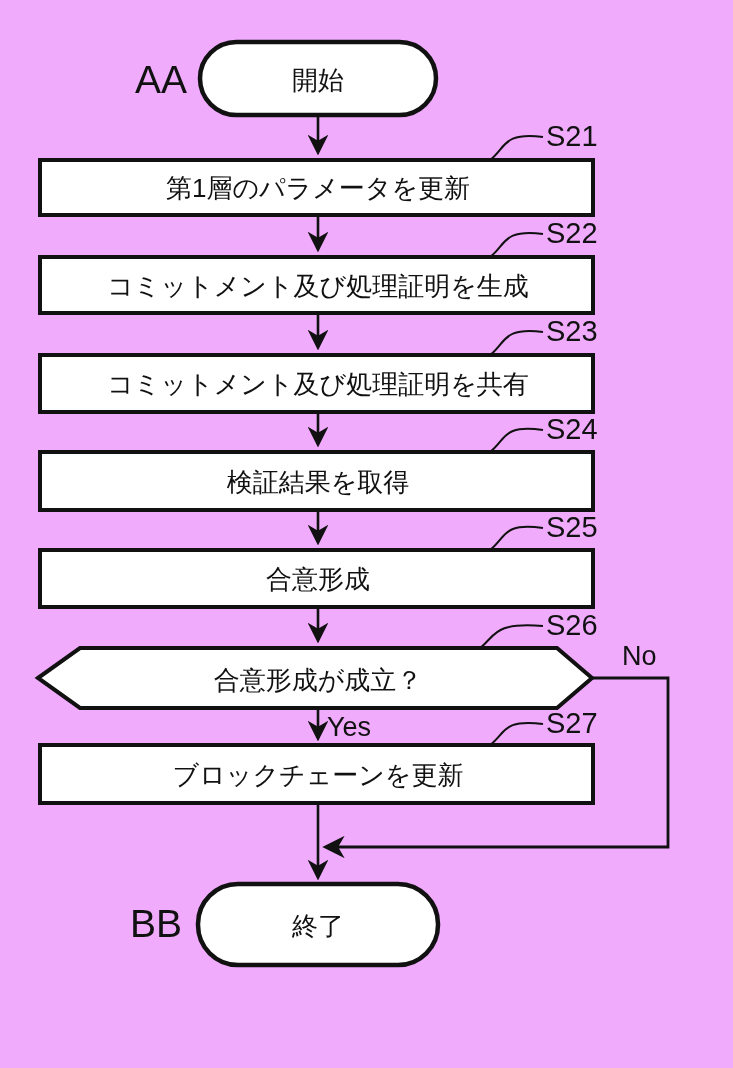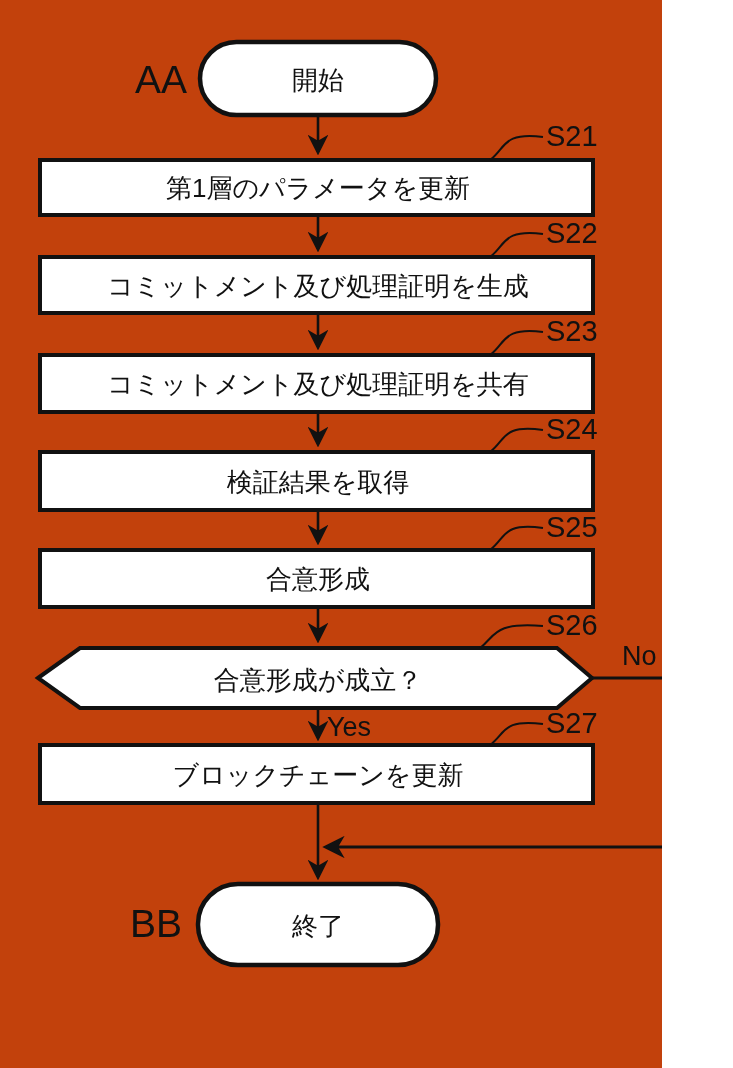--- a/index.html
+++ b/index.html
@@ -3,23 +3,23 @@
 <meta charset="utf-8">
 <style>
   html, body {
     margin: 0;
     padding: 0;
     background: #ffffff;
     font-family: "Liberation Sans", sans-serif;
   }
   .canvas {
     position: relative;
-    width: 662px;
+    width: 733px;
     height: 1068px;
-    background: #c2410c;
+    background: #f0abfc;
     overflow: hidden;
   }
   svg text {
     font-family: "Liberation Sans", "DejaVu Sans", sans-serif;
     fill: #111111;
   }
   .node-text   { font-size: 26px; }
   .step-label  { font-size: 29px; }
   .side-label  { font-size: 39px; }
   .branch-label{ font-size: 27px; }

